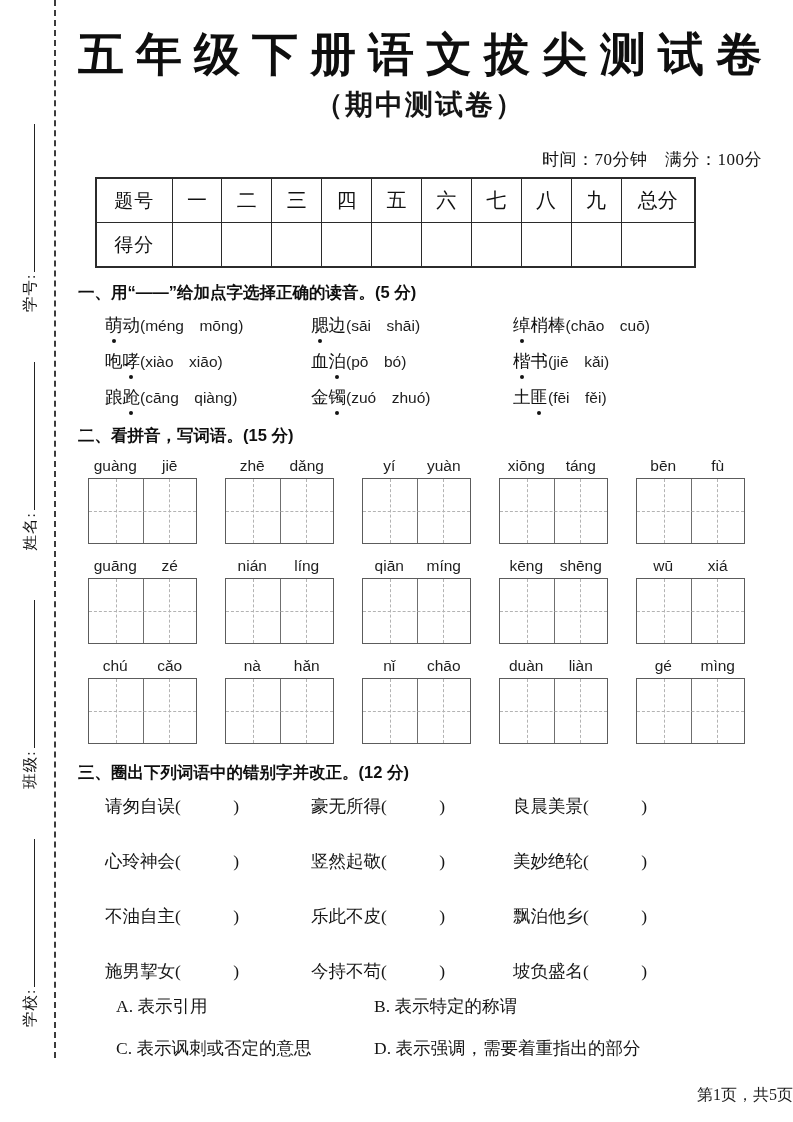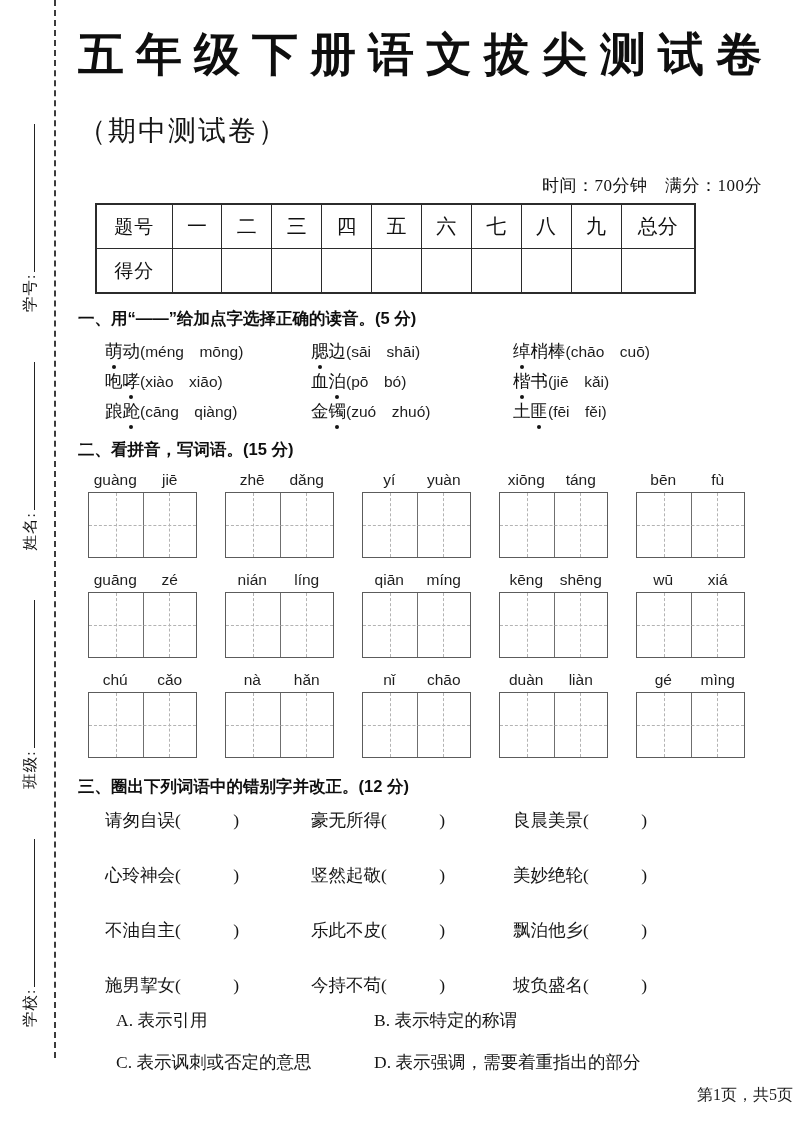--- a/index.html
+++ b/index.html
@@ -20,40 +20,40 @@
   }
   .seal-seg{display:flex;align-items:baseline;flex:0 0 auto}
   .seal-label{font-size:15.5px;color:#111;letter-spacing:1px}
   .seal-blank{display:inline-block;width:148px;height:.95em;border-bottom:1.4px solid #222;margin-left:2px}
   
   .content{padding:0 31px 0 78px}
   .title{
     text-align:center;margin-top:24px;
     font-size:46px;font-weight:700;letter-spacing:12px;color:#0e0e0e;white-space:nowrap;
   }
-  .subtitle{margin-top:26px;font-size:28px;font-weight:400;letter-spacing:2px}
+  .subtitle{text-align:center;font-size:28px;font-weight:700;letter-spacing:2px}
   .meta{ text-align:right;margin-top:24px;font-size:17px;color:#111;letter-spacing:.5px}
   
   .score-table{
     border-collapse:collapse;table-layout:fixed;width:601px;margin:6px 0 0 17px;
     border:2px solid #2b2b2b;
   }
   .score-table td{
     border:1px solid #2b2b2b;height:41px;text-align:center;vertical-align:middle;
     font-size:20px;color:#111;
   }
   .score-table td.t-lab{font-size:19px;letter-spacing:1px}
   
   .sec-h{
     font-family:"Liberation Sans","DejaVu Sans",sans-serif;
     font-weight:700;font-size:16.5px;line-height:1.35;color:#0f0f0f;
   }
   .mt-s1{margin-top:13px}.mt-s2{margin-top:15px}.mt-s3{margin-top:17px}.mt-s4{margin-top:15px}
   
-  .s1-grid{display:grid;grid-template-columns:206px 202px auto;row-gap:6px;margin:10px 0 0 27px}
+  .s1-grid{display:grid;grid-template-columns:206px 202px auto;row-gap:12px;margin:10px 0 0 27px}
   .s1-item{white-space:nowrap}
   .s1-word{font-size:17.5px;color:#111}
   .ch{position:relative;display:inline-block}
   .ch.dot::after{
     content:"";position:absolute;left:50%;bottom:-6px;width:4px;height:4px;margin-left:-2px;
     border-radius:50%;background:#141414;
   }
   .s1-opts{font-family:"Liberation Sans","DejaVu Sans",sans-serif;font-size:15.5px;color:#1d1d1d}
   
   .wrow{display:flex;justify-content:space-between;width:657px;margin:13px 0 0 10px}

